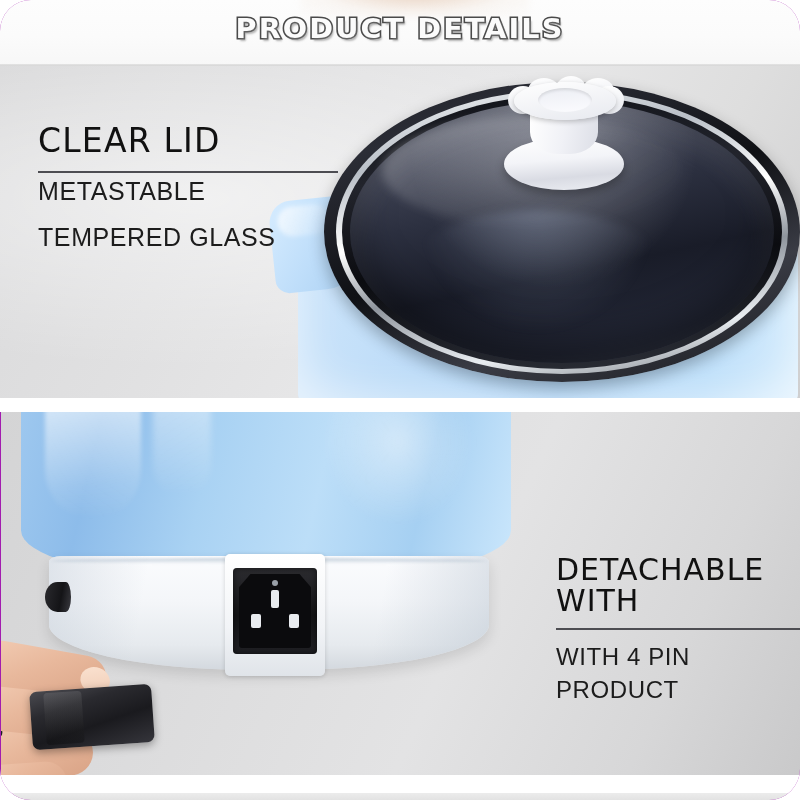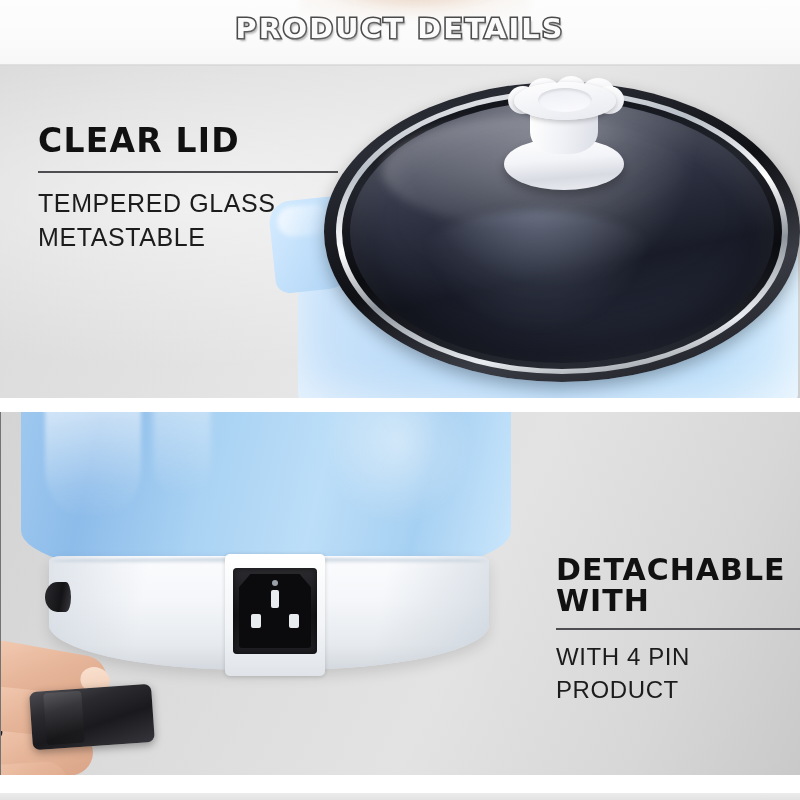--- a/index.html
+++ b/index.html
@@ -2,21 +2,21 @@
 <html><head>
 <meta charset="utf-8">
 <style>
   html,body{margin:0;padding:0;}
   body{
     width:800px;height:800px;overflow:hidden;
     background:#ffffff;
     font-family:"Liberation Sans", sans-serif;
     -webkit-font-smoothing:antialiased;
   }
-  .page{position:relative;width:800px;height:800px;overflow:hidden;background:#737373;}
+  .page{position:relative;width:800px;height:800px;overflow:hidden;background:#a21caf;border-radius:31px;}
 
   
   .header{
     position:absolute;left:0;top:0;width:800px;height:66px;
     background:linear-gradient(180deg,#fdfdfd 0%,#fbfbfb 55%,#f7f7f7 100%);
     overflow:hidden;
   }
   .header-glow{
     position:absolute;left:300px;top:-42px;width:230px;height:60px;
     background:radial-gradient(ellipse at 50% 50%, rgba(226,196,172,.85) 0%, rgba(240,226,214,.25) 60%, rgba(255,255,255,0) 100%);
@@ -42,21 +42,21 @@
     position:absolute;left:0;top:66px;width:800px;height:332px;overflow:hidden;
     background:linear-gradient(118deg,#d9d9da 0%,#e0e0e1 28%,#e8e8e9 55%,#dedede 78%,#cfcfd0 100%);
   }
   .p1-vig{
     position:absolute;inset:0;
     background:radial-gradient(ellipse at 25% 40%, rgba(255,255,255,.55) 0%, rgba(255,255,255,0) 60%);
   }
   .p1-text{position:absolute;left:38px;top:58px;width:300px;}
   .h-big{
     font-family:"DejaVu Sans", sans-serif;
-    font-weight:700;font-size:33px;letter-spacing:1.2px;color:#111;line-height:1.02;
+    font-weight:400;font-size:33px;letter-spacing:1.2px;color:#111;line-height:1.02;
   }
   .rule{height:2px;background:#4d4d52;margin-top:13px;}
   .sub{
     margin-top:14px;
     font-family:"Liberation Sans", sans-serif;
     font-weight:300;font-size:25px;letter-spacing:.6px;color:#1c1c1c;line-height:1.28;
   }
 
   
   .lidwrap{position:absolute;left:262px;top:-6px;width:560px;height:352px;}
@@ -301,22 +301,22 @@
           <i class="kc-l4"></i>
           <i class="kc-l5"></i>
         <i class="kc-main"></i>
         <span class="kc-dimple"></span>
       </div>
     </div>
 
     <div class="p1-text">
       <div class="h-big">CLEAR LID</div>
       <div class="rule"></div>
+      <div class="sub" style="margin-top:2px;">METASTABLE</div>
       <div class="sub">TEMPERED GLASS</div>
-      <div class="sub" style="margin-top:2px;">METASTABLE</div>
     </div>
   </div>
 
   <div class="gap"></div>
 
   <div class="panel2">
 
     <div class="applwrap">
       <div class="a-body"></div>
       <div class="a-gloss1"></div>

